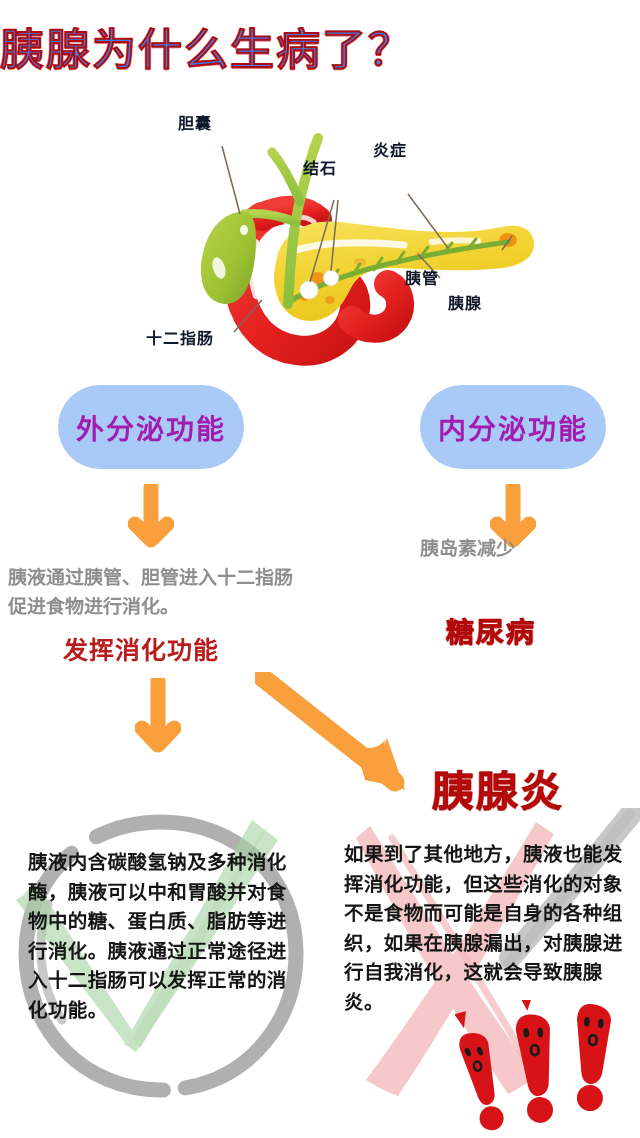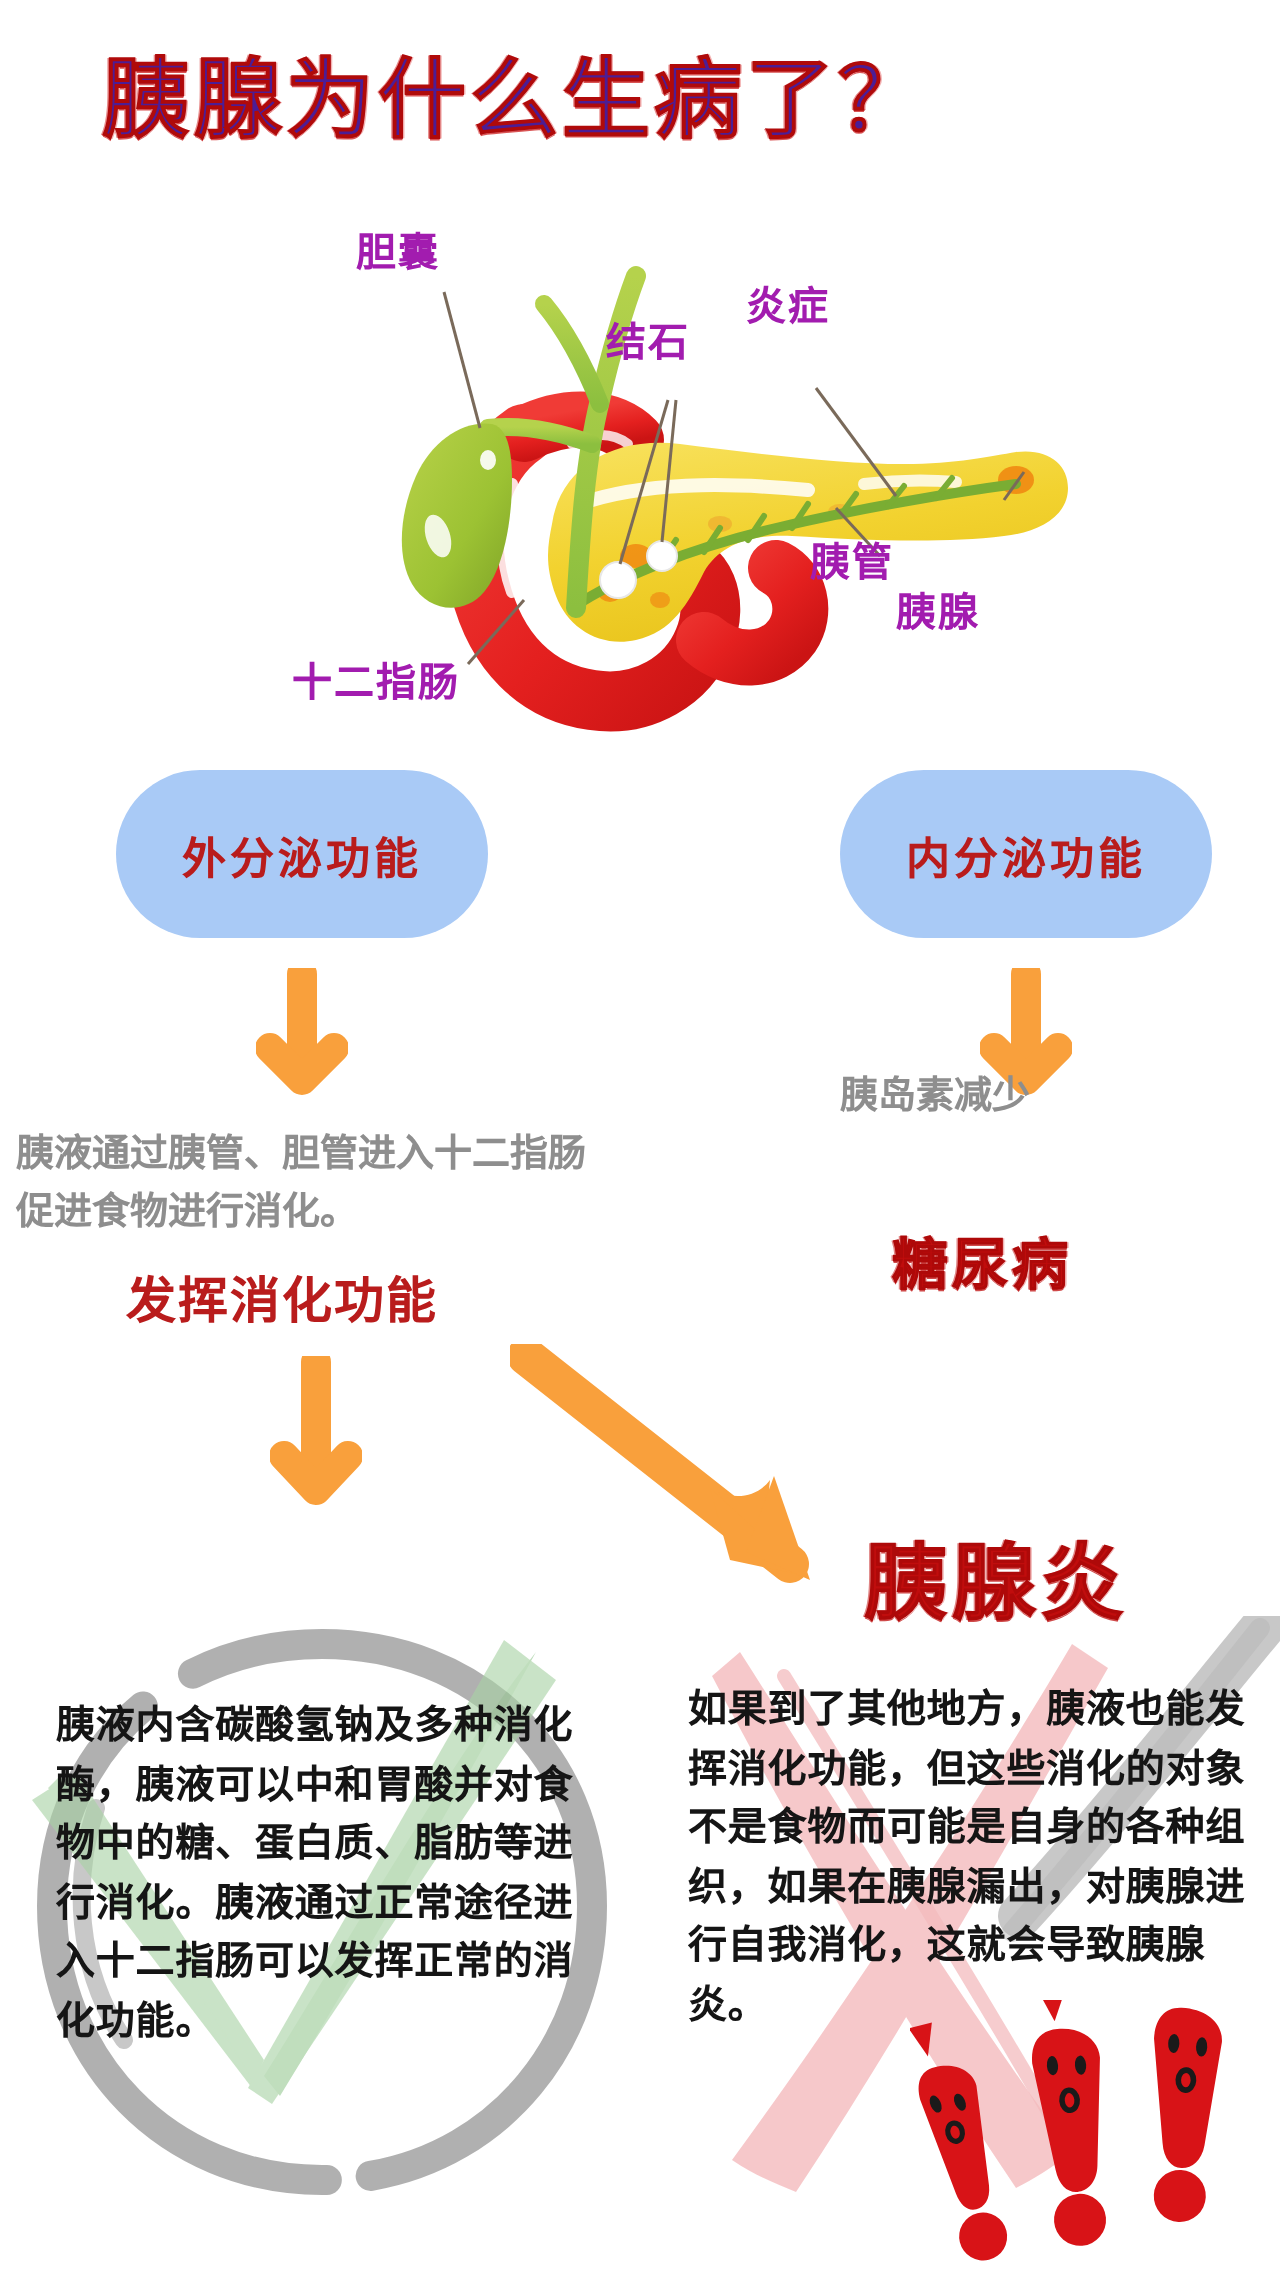--- a/index.html
+++ b/index.html
@@ -18,25 +18,24 @@
     background: #ffffff;
     overflow: hidden;
   }
 
   
   .title {
     position: absolute;
     left: 0;
     top: 14px;
     width: 516px;
-    text-align: center;
     font-size: 44px;
     font-weight: 900;
     letter-spacing: 2px;
-    color: #4c1d95;
+    color: #3b82f6;
     font-family: "DejaVu Sans", "Liberation Sans", sans-serif;
     text-shadow:
       1px 0 0 #f3b3b3,
       -1px 0 0 #e88c8c,
       0 1px 0 #d95555;
     -webkit-text-stroke: 0.6px #b00a0a;
   }
 
   
   .anatomy {
@@ -44,43 +43,43 @@
     left: 0;
     top: 82px;
     width: 640px;
     height: 290px;
   }
   .anatomy svg { display: block; }
 
   .anno {
     position: absolute;
     font-weight: 800;
-    color: #a21caf;
-    font-size: 20px;
+    color: #0f172a;
+    font-size: 16px;
     white-space: nowrap;
     font-family: "DejaVu Sans", "Liberation Sans", sans-serif;
     letter-spacing: 1px;
   }
   .anno-danlang { left: 176px; top: 126px; }
   .anno-jieshi  { left: 303px; top: 170px; }
   .anno-yanzheng{ left: 372px; top: 152px; }
   .anno-yixian  { left: 466px; top: 248px; }
   .anno-yiguan  { left: 403px; top: 281px; }
   .anno-shier   { left: 147px; top: 331px; }
 
   
   .pill {
     position: absolute;
     background: #a9caf6;
     border-radius: 44px;
     display: flex;
     align-items: center;
     justify-content: center;
-    color: #b91c1c;
-    font-size: 22px;
+    color: #a21caf;
+    font-size: 28px;
     font-weight: 900;
     letter-spacing: 2px;
     font-family: "DejaVu Sans", "Liberation Sans", sans-serif;
   }
   .pill-exo { left: 58px;  top: 385px; width: 186px; height: 84px; }
   .pill-endo{ left: 420px; top: 385px; width: 186px; height: 84px; }
 
   
   .arrow-v {
     position: absolute;

